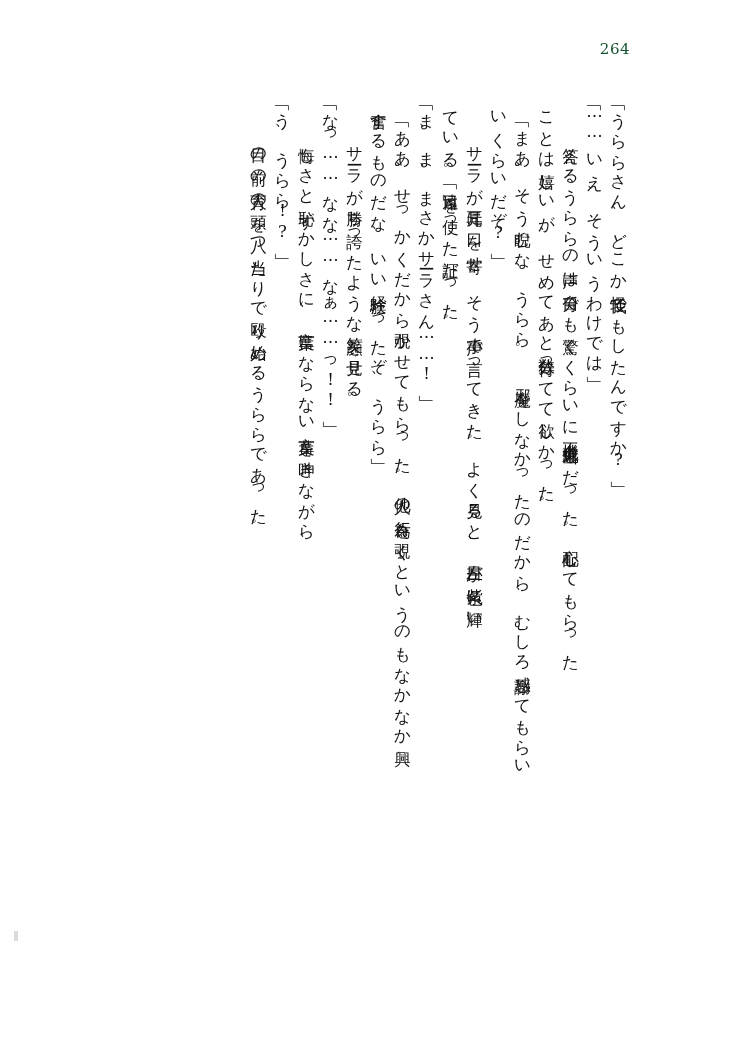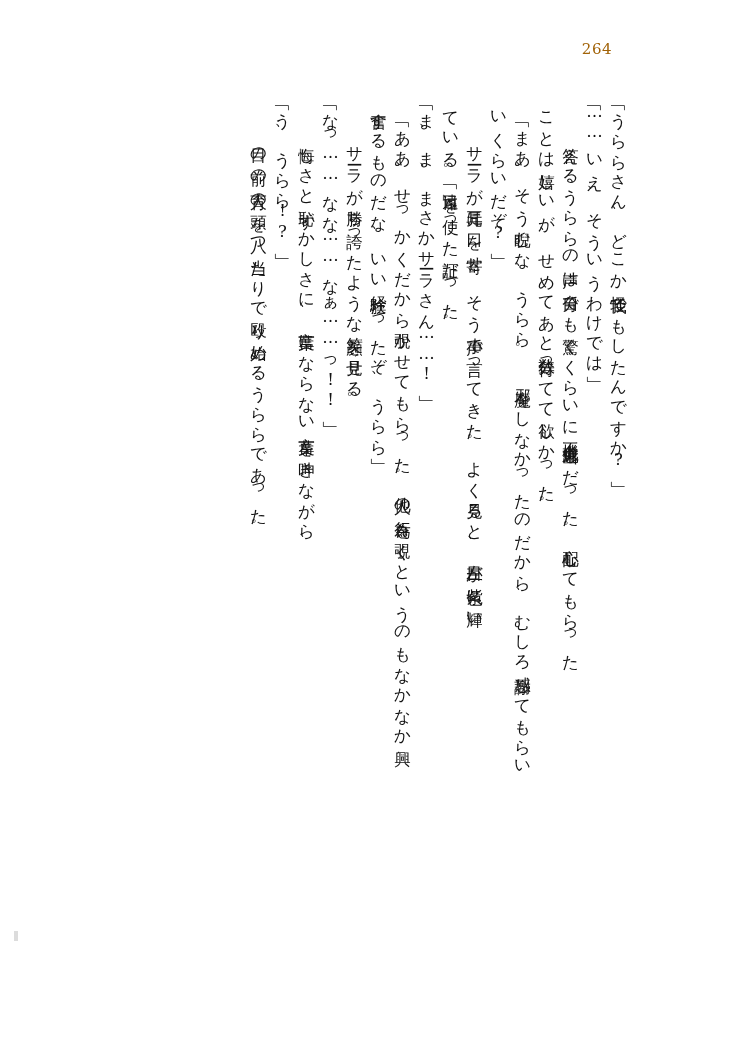--- a/index.html
+++ b/index.html
@@ -13,24 +13,24 @@
     position: relative;
     font-family: "DejaVu Serif", "Liberation Serif", serif;
     color: #111111;
     overflow: hidden;
   }
 
   
   .page-number {
     position: absolute;
     top: 40px;
-    right: 124px;
+    right: 106px;
     font-size: 15px;
     font-family: "DejaVu Serif", "Liberation Serif", serif;
-    color: #a16207;
+    color: #14532d;
     letter-spacing: 0.5px;
   }
 
   
   .text-block {
     position: absolute;
     top: 100px;
     right: 110px;
     height: 620px;
     width: 540px;

